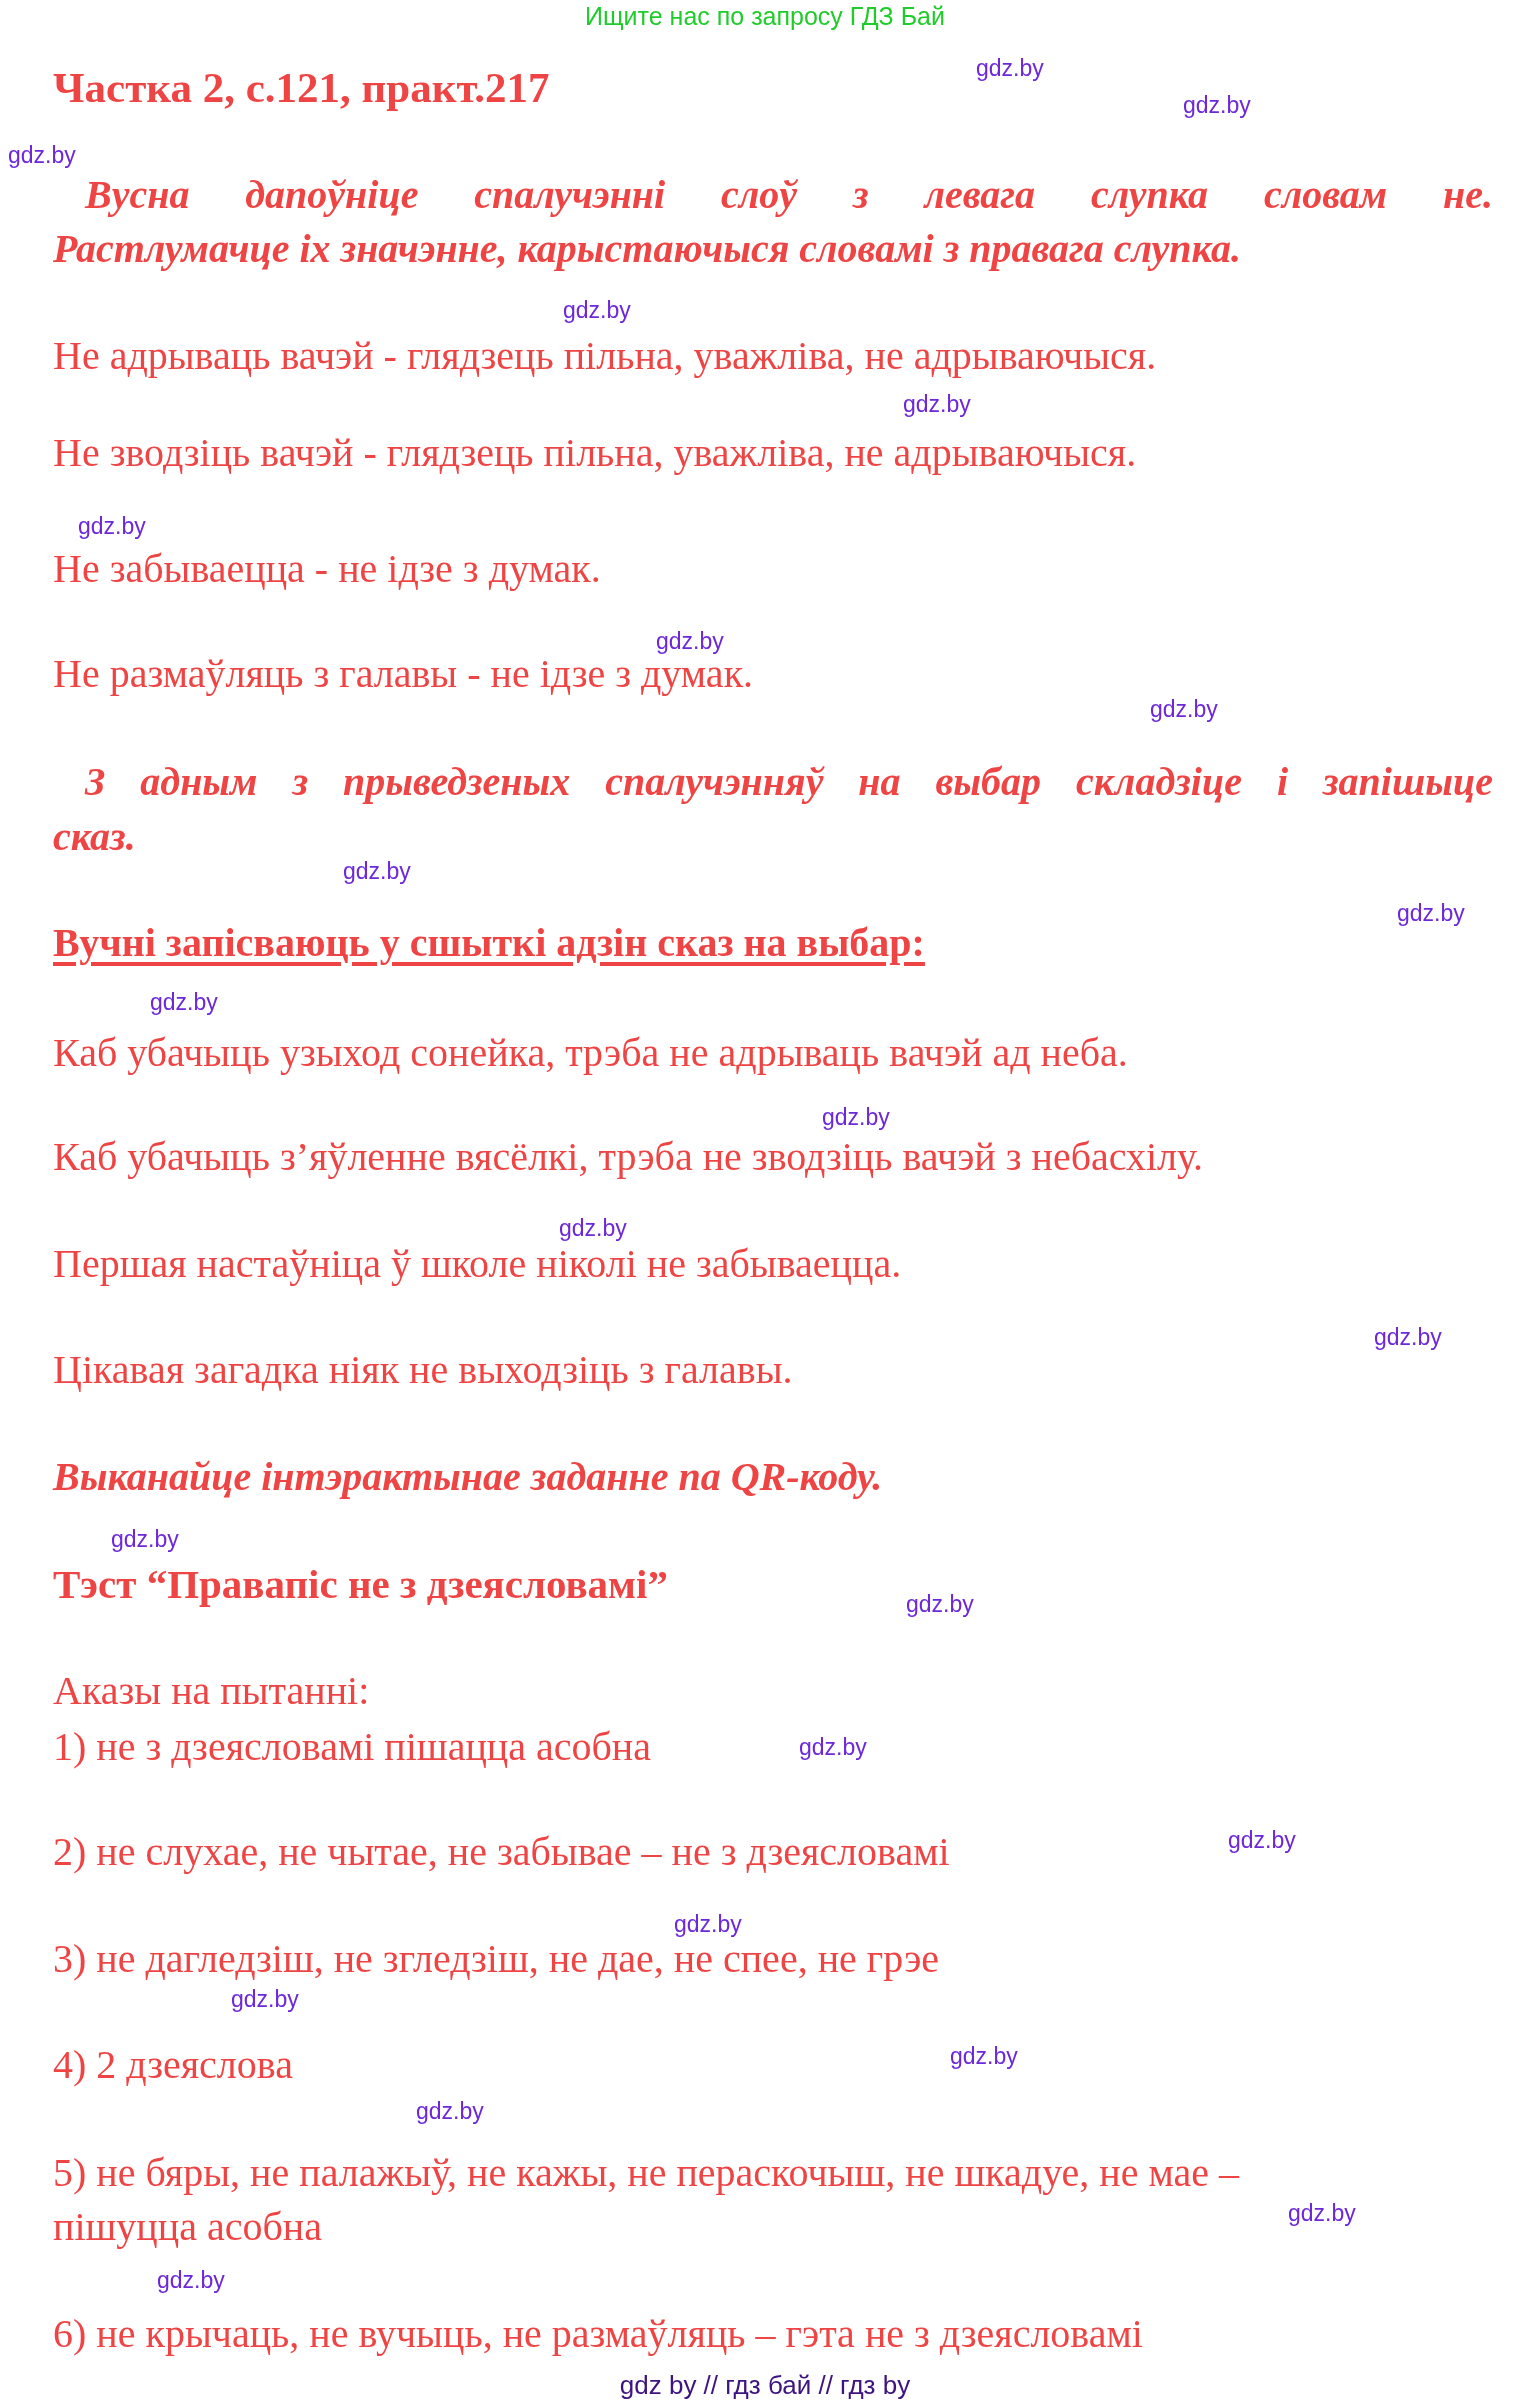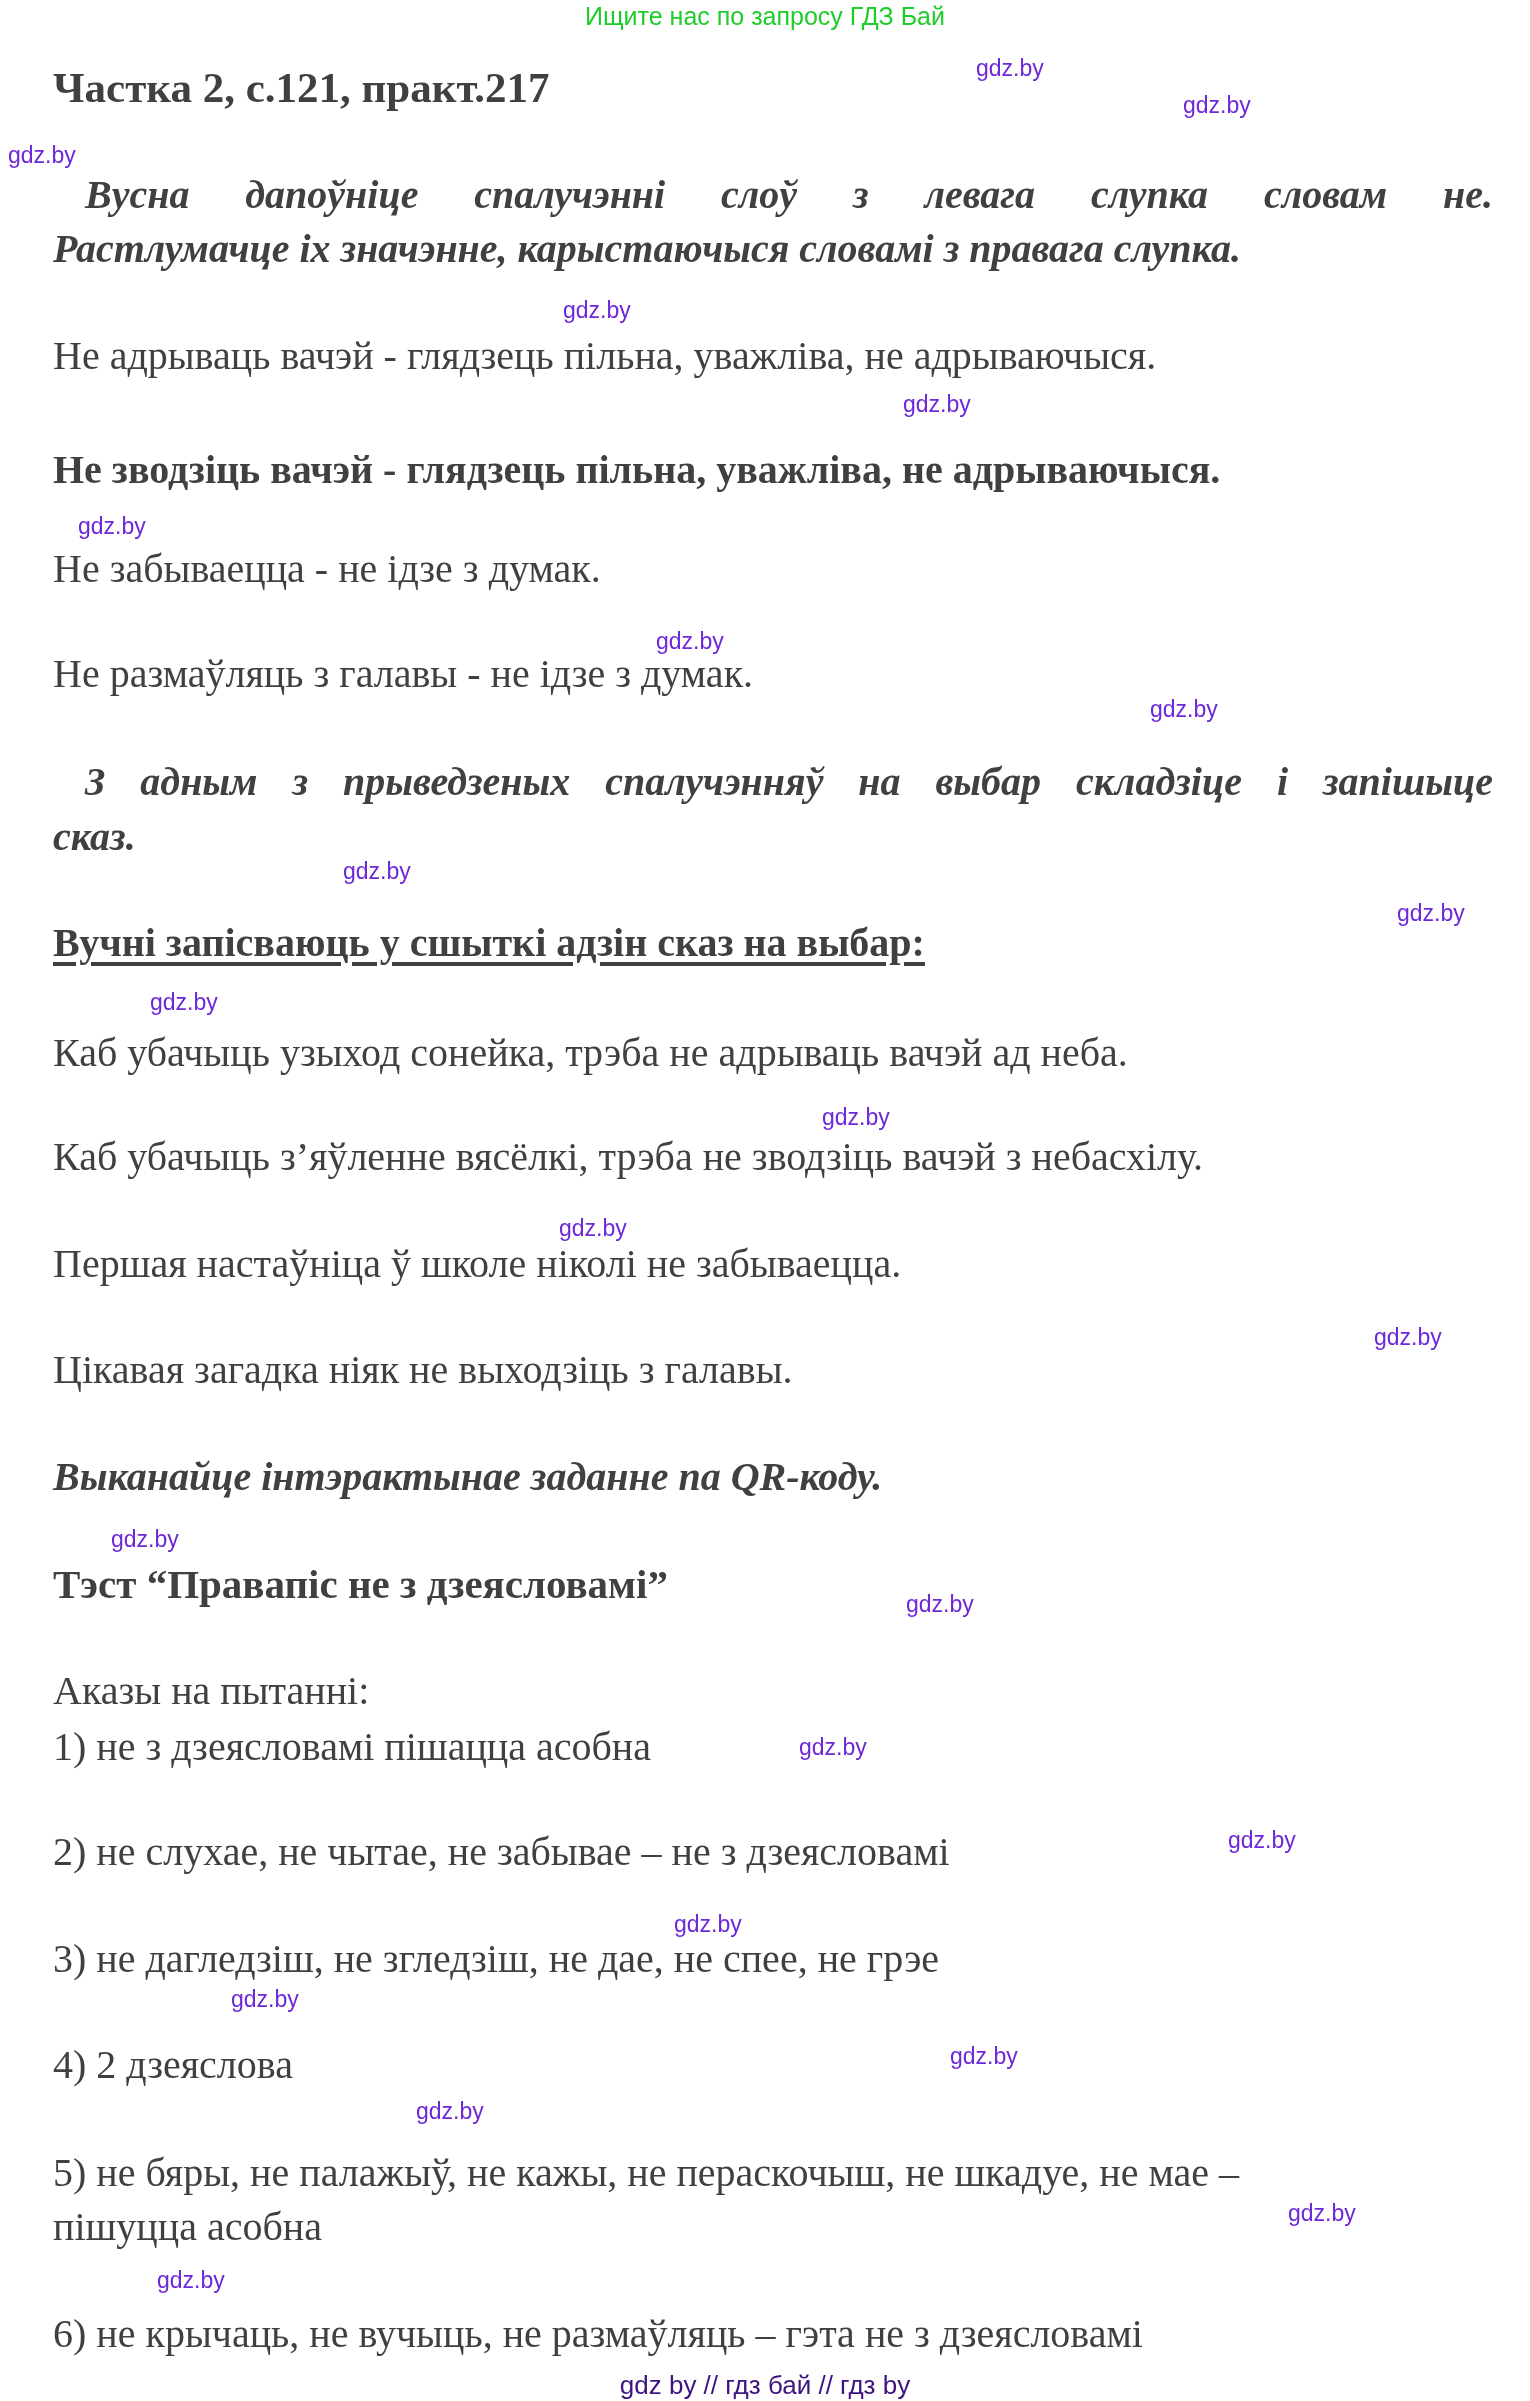--- a/index.html
+++ b/index.html
@@ -1,18 +1,18 @@
 <!DOCTYPE html>
 <html style="font-size:12.7px"><head>
   <meta charset="utf-8">
   <style>
     html, body { margin: 0; padding: 0; background: #ffffff; }
     body { width: 1530px; height: 2401px; position: relative; overflow: hidden; }
     .abs { position: absolute; white-space: nowrap; }
-    .serif { font-family: "Liberation Serif", "DejaVu Serif", serif; color: #404040; }
+    .serif { font-family: "Liberation Serif", "DejaVu Serif", serif; color: #ef4444; }
     .sans { font-family: "Liberation Sans", "DejaVu Sans", sans-serif; }
     .header-banner { left: 0; width: 1530px; top: 1.6px; text-align: center; font-size: 25px; color: #1fcc2a; }
     .footer-banner { left: 0; width: 1530px; top: 2370px; text-align: center; font-size: 26px; color: #3d1480; }
     .title { left: 53px; top: 63px; font-size: 43px; font-weight: bold; }
     .instr { left: 53px; font-size: 40px; font-weight: bold; font-style: italic; }
     .instr-justify { width: 1408px; text-align: justify; text-align-last: justify; white-space: normal; margin-left: 32px; }
     .body-line { left: 53px; font-size: 40px; }
     .subhead { left: 53px; font-size: 40px; font-weight: bold; text-decoration: underline; text-decoration-thickness: 4px; text-underline-offset: 6.3px; }
     .test-title { left: 53px; font-size: 41px; font-weight: bold; }
     .wm { font-size: 23px; color: #6d28d9; }
@@ -27,21 +27,21 @@
 <div class="abs sans wm" style="left:976px; top:55px;">gdz.by</div>
 <div class="abs sans wm" style="left:1183px; top:92px;">gdz.by</div>
 <div class="abs sans wm" style="left:8px; top:142px;">gdz.by</div>
 
 <div class="abs serif instr instr-justify" style="top:171px;">Вусна дапоўніце спалучэнні слоў з левага слупка словам не.</div>
 <div class="abs serif instr" style="top:225px;">Растлумачце іх значэнне, карыстаючыся словамі з правага слупка.</div>
 
 <div class="abs sans wm" style="left:563px; top:297px;">gdz.by</div>
 <div class="abs serif body-line" style="top:332px;">Не адрываць вачэй - глядзець пільна, уважліва, не адрываючыся.</div>
 <div class="abs sans wm" style="left:903px; top:391px;">gdz.by</div>
-<div class="abs serif body-line" style="top:446px;font-weight:bold;">Не зводзіць вачэй - глядзець пільна, уважліва, не адрываючыся.</div>
+<div class="abs serif body-line" style="top:429px;">Не зводзіць вачэй - глядзець пільна, уважліва, не адрываючыся.</div>
 <div class="abs sans wm" style="left:78px; top:513px;">gdz.by</div>
 <div class="abs serif body-line" style="top:545px;">Не забываецца - не  ідзе з думак.</div>
 <div class="abs sans wm" style="left:656px; top:628px;">gdz.by</div>
 <div class="abs serif body-line" style="top:650px;">Не размаўляць з галавы - не ідзе з думак.</div>
 <div class="abs sans wm" style="left:1150px; top:696px;">gdz.by</div>
 
 <div class="abs serif instr instr-justify" style="top:758px;">З адным з прыведзеных спалучэнняў на выбар складзіце і запішыце</div>
 <div class="abs serif instr" style="top:813px;">сказ.</div>
 <div class="abs sans wm" style="left:343px; top:858px;">gdz.by</div>
 <div class="abs sans wm" style="left:1397px; top:900px;">gdz.by</div>

